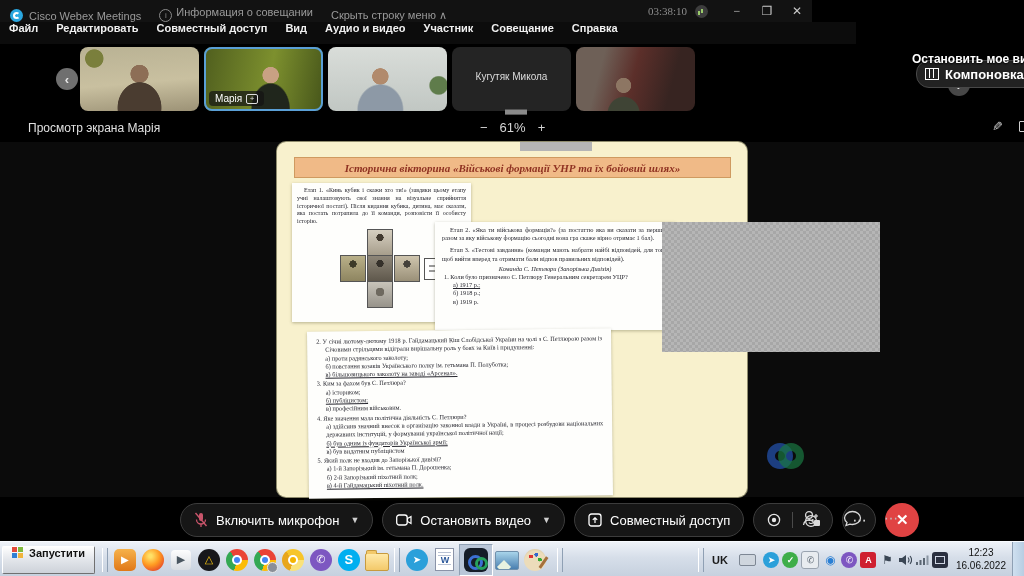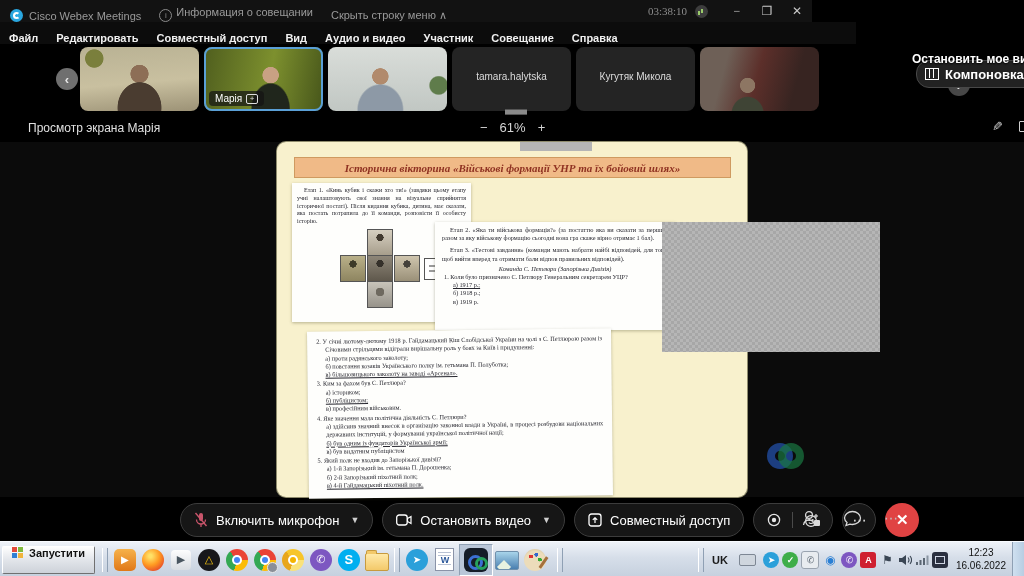--- a/index.html
+++ b/index.html
@@ -15,21 +15,21 @@
   .tb-info-ic{display:inline-block;width:11px;height:11px;border:1px solid #8a8a8a;border-radius:50%;
               font-size:8px;line-height:11px;text-align:center;color:#8a8a8a;margin-right:4px;vertical-align:-2px;}
   .tb-right{margin-left:auto;display:flex;align-items:center;font-family:Liberation Serif, serif;}
   .tb-timer{color:#8d8d8d;margin-right:8px;}
   .tb-conn{width:13px;height:13px;border-radius:50%;background:#3d3d3d;margin-right:14px;position:relative;}
   .tb-conn::after{content:"";position:absolute;left:3px;bottom:3px;width:2px;height:4px;background:#9acb6a;
                   box-shadow:3px -2px 0 #9acb6a;}
   .winbtn{width:30px;height:22px;display:flex;align-items:center;justify-content:center;color:#c9c9c9;font-size:12px;}
 
   
-  .menubar{position:absolute;left:0;top:22px;width:856px;height:22px;background:#0c0c0c;display:flex;align-items:flex-end;}
+  .menubar{position:absolute;left:0;top:22px;width:856px;height:22px;background:#0c0c0c;display:flex;align-items:flex-start;}
   .menu-item{color:#f0f0f0;font-size:11px;font-weight:700;padding:0 9px;white-space:nowrap;}
 
   
   .filmstrip{position:absolute;left:0;top:44px;width:1024px;height:71px;background:#000;}
   .strip-nav{position:absolute;width:22px;height:22px;border-radius:50%;background:#6f6f6f;color:#e8e8e8;
              display:flex;align-items:center;justify-content:center;font-size:13px;font-weight:700;}
   .nav-left{left:56px;top:24px;}
   .tiles{position:absolute;left:80px;top:3px;display:flex;gap:5px;}
   .tile{width:119px;height:64px;border-radius:8px;background:#242424;position:relative;overflow:hidden;flex:none;}
   .tile .nm{position:absolute;left:0;right:0;top:24px;text-align:center;color:#dcdcdc;font-size:10px;
@@ -230,23 +230,20 @@
     <div class="tiles">
       <div class="tile v1"></div>
       <div class="tile v2 active">
         <span class="tile-label">
             <span>Марія</span>
             <span class="plus-badge">+</span>
           </span>
       </div>
       <div class="tile v3"></div>
       <div class="tile">
-          <span class="nm">tamara.halytska</span>
-        </div>
-      <div class="tile">
           <span class="nm">Кугутяк Микола</span>
         </div>
       <div class="tile v7"></div>
     </div>
     <span class="strip-handle"></span>
     <span class="stop-tip">Остановить мое видео</span>
     <span class="layout-btn">
         <span class="grid-ic"></span>
         <span>Компоновка</span>
       </span>

